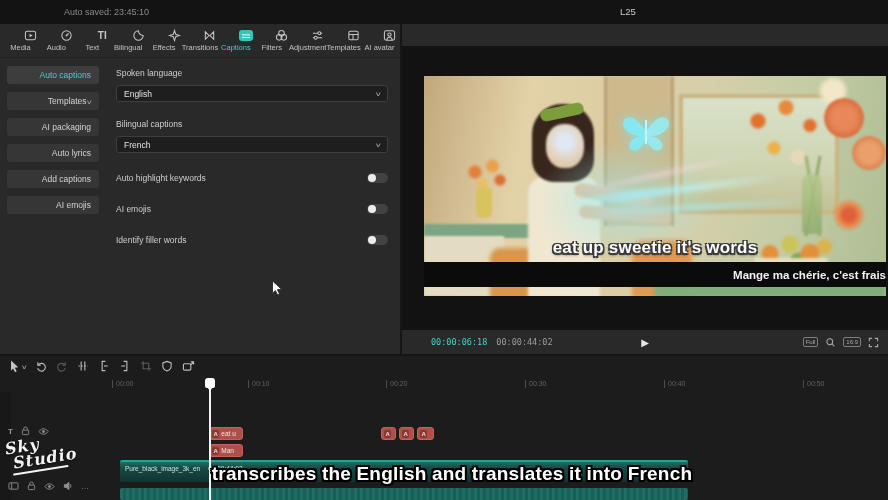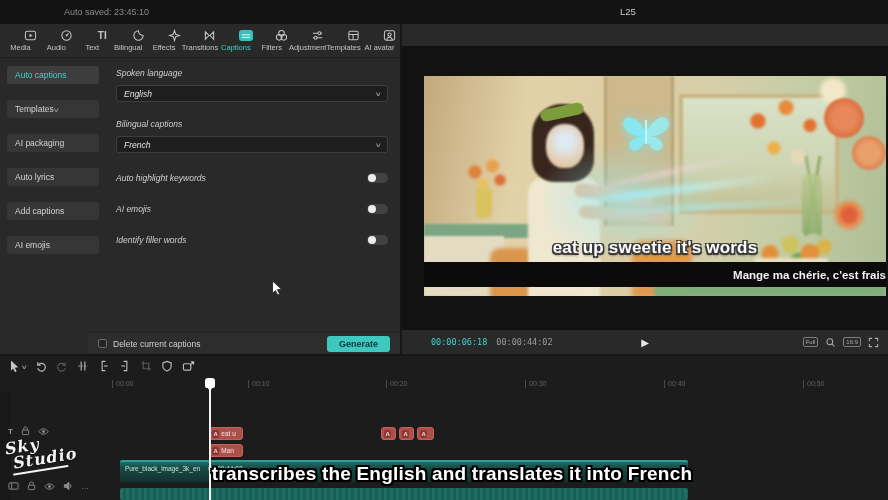--- a/index.html
+++ b/index.html
@@ -19,25 +19,25 @@
   .tool .tl { font-size:7.5px; color:#c2c2c2; white-space:nowrap; }
   .tool svg { display:block; }
   .tool.active .tl { color:#3ecfc7; }
   .ticon { height:13px; display:flex; align-items:center; justify-content:center; color:#c6c6c6;margin-left:20px; }
   .ticon.text-glyph { font-size:10px; font-weight:bold; color:#c6c6c6; letter-spacing:0; }
   .cap-icon { width:14px; height:11px; background:#35c3bc; border-radius:3px; position:relative; }
   .cap-icon::after { content:""; position:absolute; left:3px; bottom:3px; width:8px; height:1.4px; background:#eafffd; box-shadow:0 -2.6px 0 #eafffd; }
 
   .panel-body { position:absolute; top:34px; left:0; right:0; bottom:22px; display:flex; }
   .sidebar { width:108px; padding:8px 7px; }
-  .side-btn { display:flex; align-items:center; justify-content:flex-start; width:92px; padding:4px 8px; margin-bottom:16px; background:#363636; border-radius:3px; font-size:8.5px; color:#d4d4d4; cursor:default; }
+  .side-btn { display:flex; align-items:center; justify-content:flex-end; width:92px; padding:4px 8px; margin-bottom:8px; background:#363636; border-radius:3px; font-size:8.5px; color:#d4d4d4; cursor:default; }
   .side-btn.active { background:#3d3d3d; color:#41d2ca; }
   .side-btn .caret { font-size:6px; color:#9a9a9a; transform:scaleX(1.6); }
 
-  .content { flex:1; padding:10px 12px 0 8px; position:relative;font-style:italic; }
+  .content { flex:1; padding:10px 12px 0 8px; position:relative; }
   .field-label { font-size:8.5px; color:#cfcfcf; }
   .select { margin-top:7px; height:17px; background:#1e1e1e; border:1px solid #3e3e3e; border-radius:3px; display:flex; align-items:center; justify-content:space-between; padding:0 7px; cursor:default; }
   .select .val { font-size:8.5px; color:#e2e2e2; }
   .select .caret { font-size:6px; color:#9a9a9a; transform:scaleX(1.7); }
   .gap1 { height:17px; } .gap2 { height:19px; }
   .toggle-row { display:flex; align-items:center; justify-content:space-between; margin-top:0; height:12px; }
   .toggle { width:21px; height:10px; border-radius:5px; background:#424242; position:relative; cursor:default; }
   .toggle::after { content:""; position:absolute; left:1px; top:1px; width:8px; height:8px; border-radius:50%; background:#ececec; }
 
   .bottombar { position:absolute; left:88px; right:0; bottom:0; height:22px; background:#2d2d2d; border-top:1px solid #232323; display:flex; align-items:center; padding:0 10px; }
@@ -307,25 +307,20 @@
           <span class="toggle"></span>
         </div>
         <div style="height:19px"></div>
         <div class="toggle-row">
           <span class="field-label">Identify filler words</span>
           <span class="toggle"></span>
         </div>
       </div>
     </div>
 
-    <div class="bottombar">
-      <span class="checkbox"></span>
-      <span class="del-label">Delete current captions</span>
-      <span class="generate-btn">Generate</span>
-    </div>
   </div>
 
   <div class="right-panel">
     <div class="stage">
       <div class="video">
         <div class="v cab1"></div>
         <div class="v win"></div>
         <div class="v counter"></div>
         <div class="v fridge"></div>
         <div class="v flowersL"></div>

